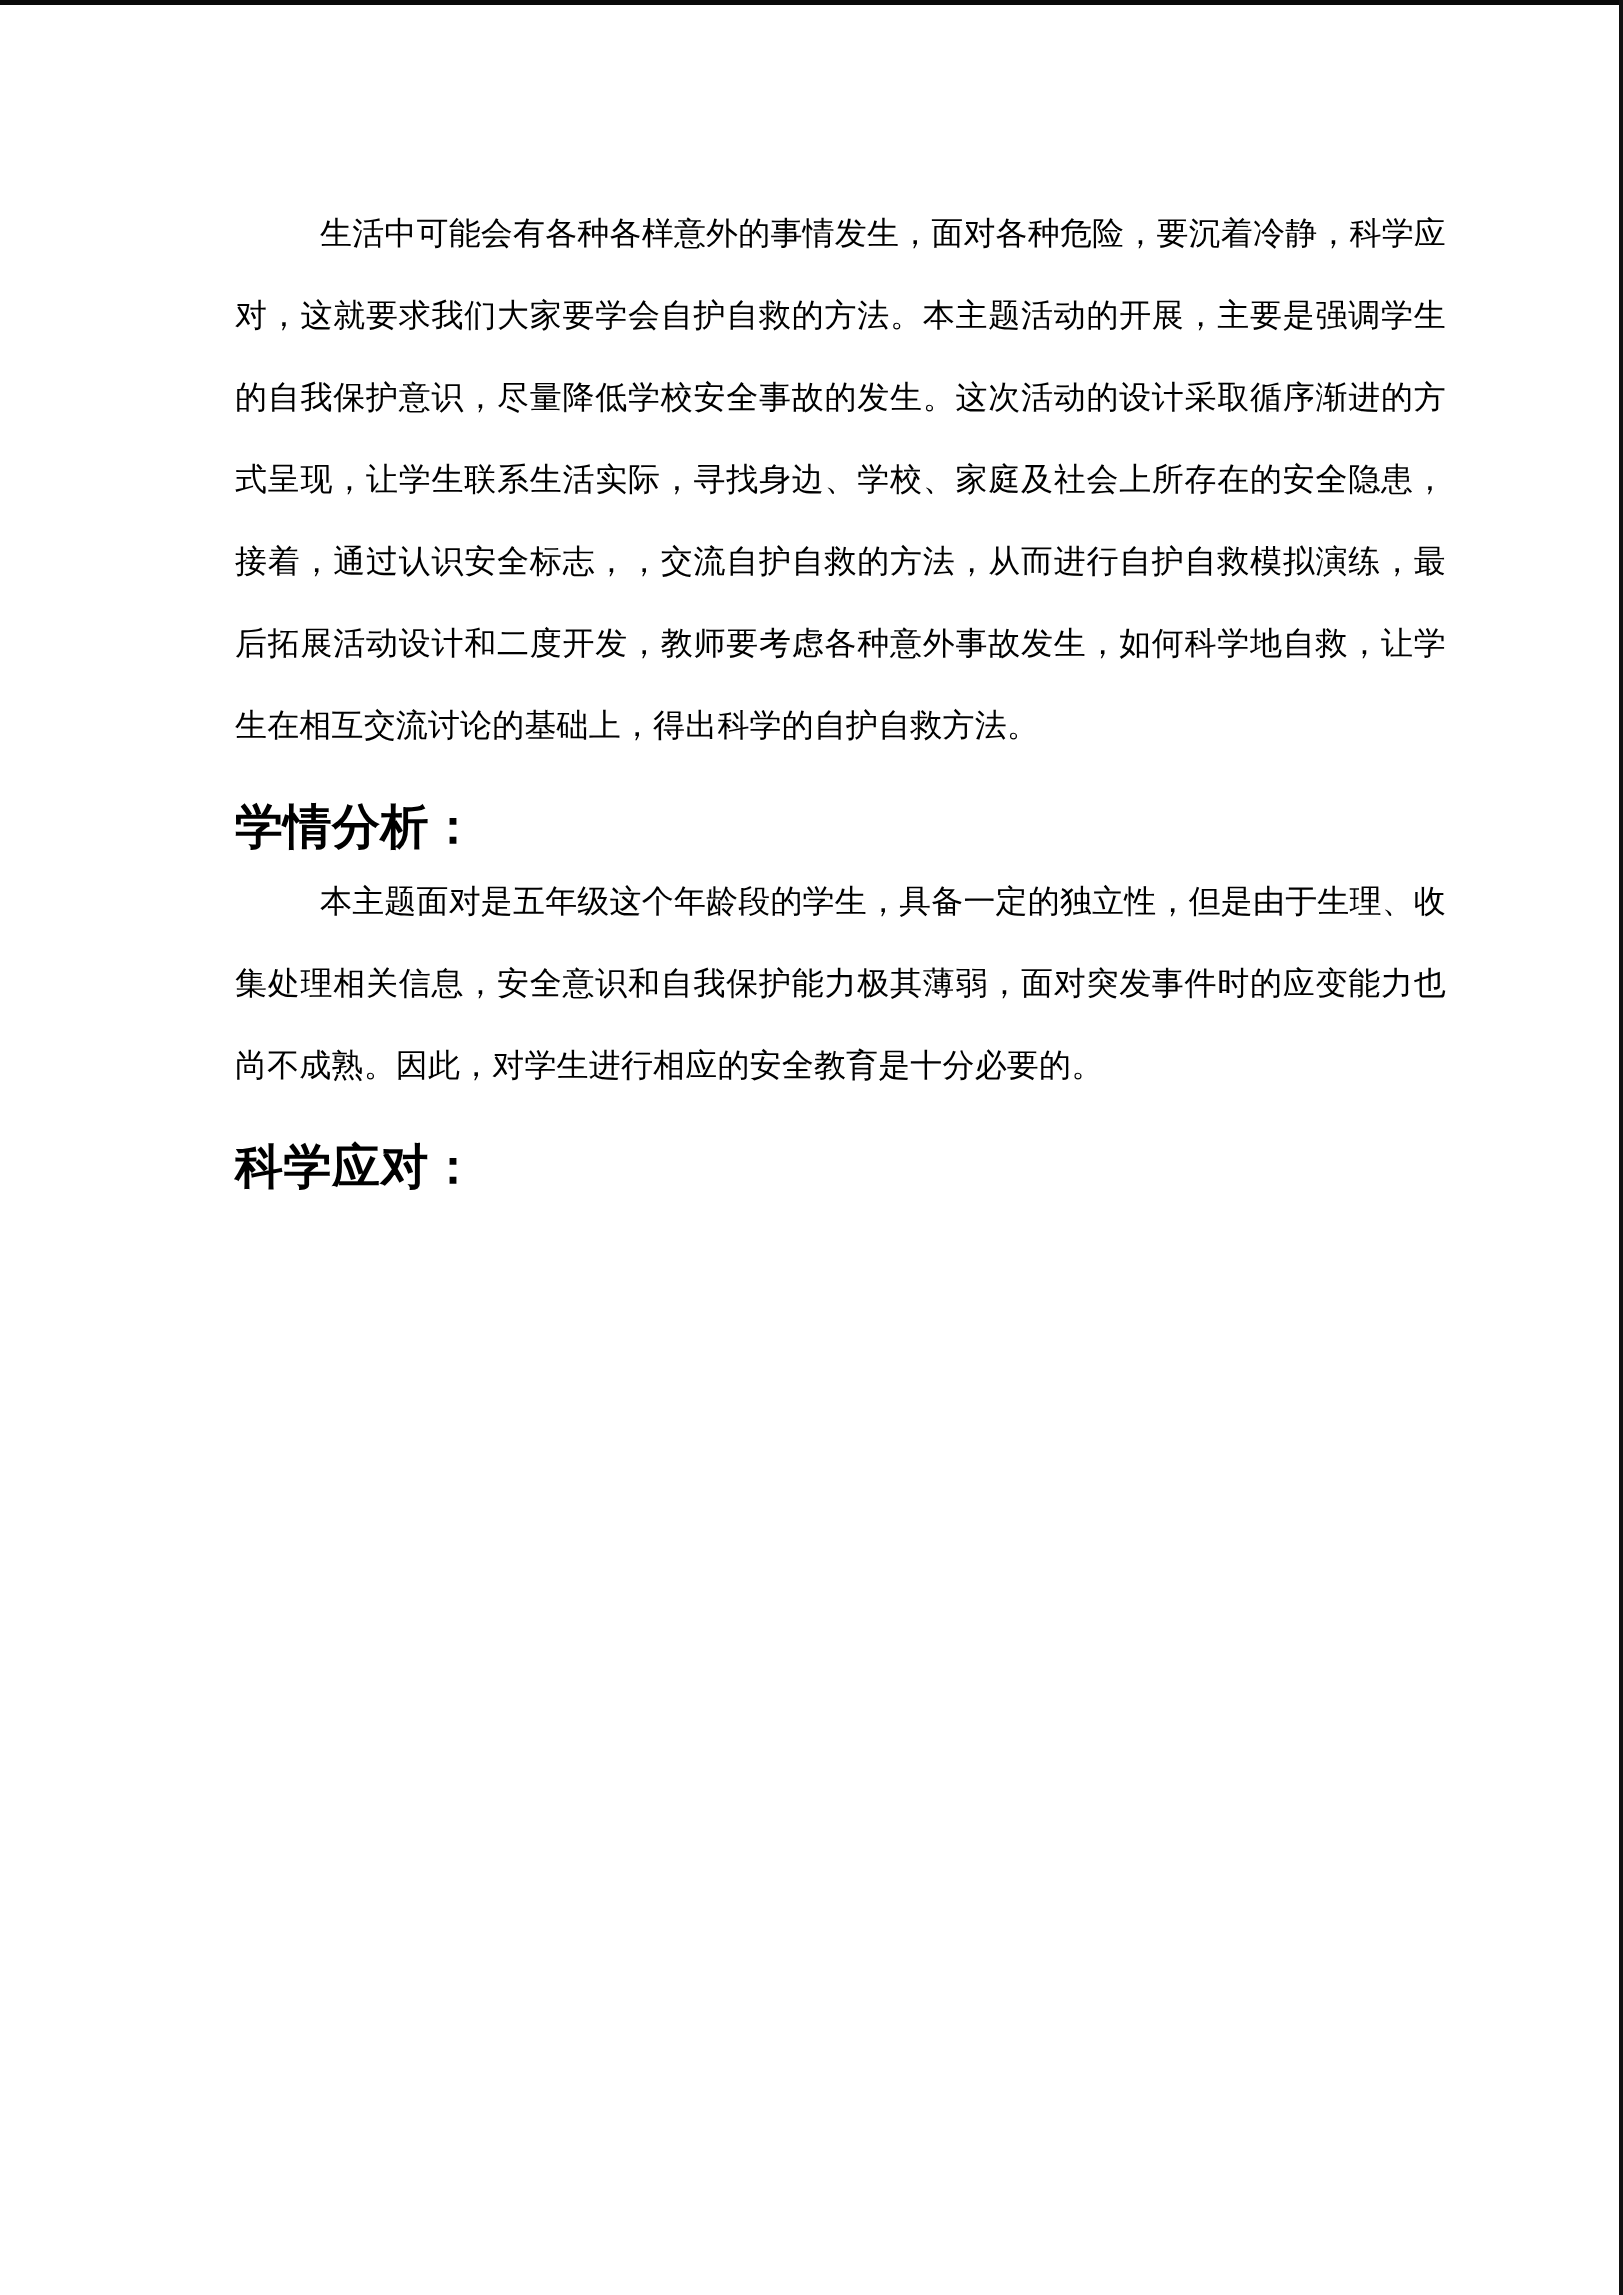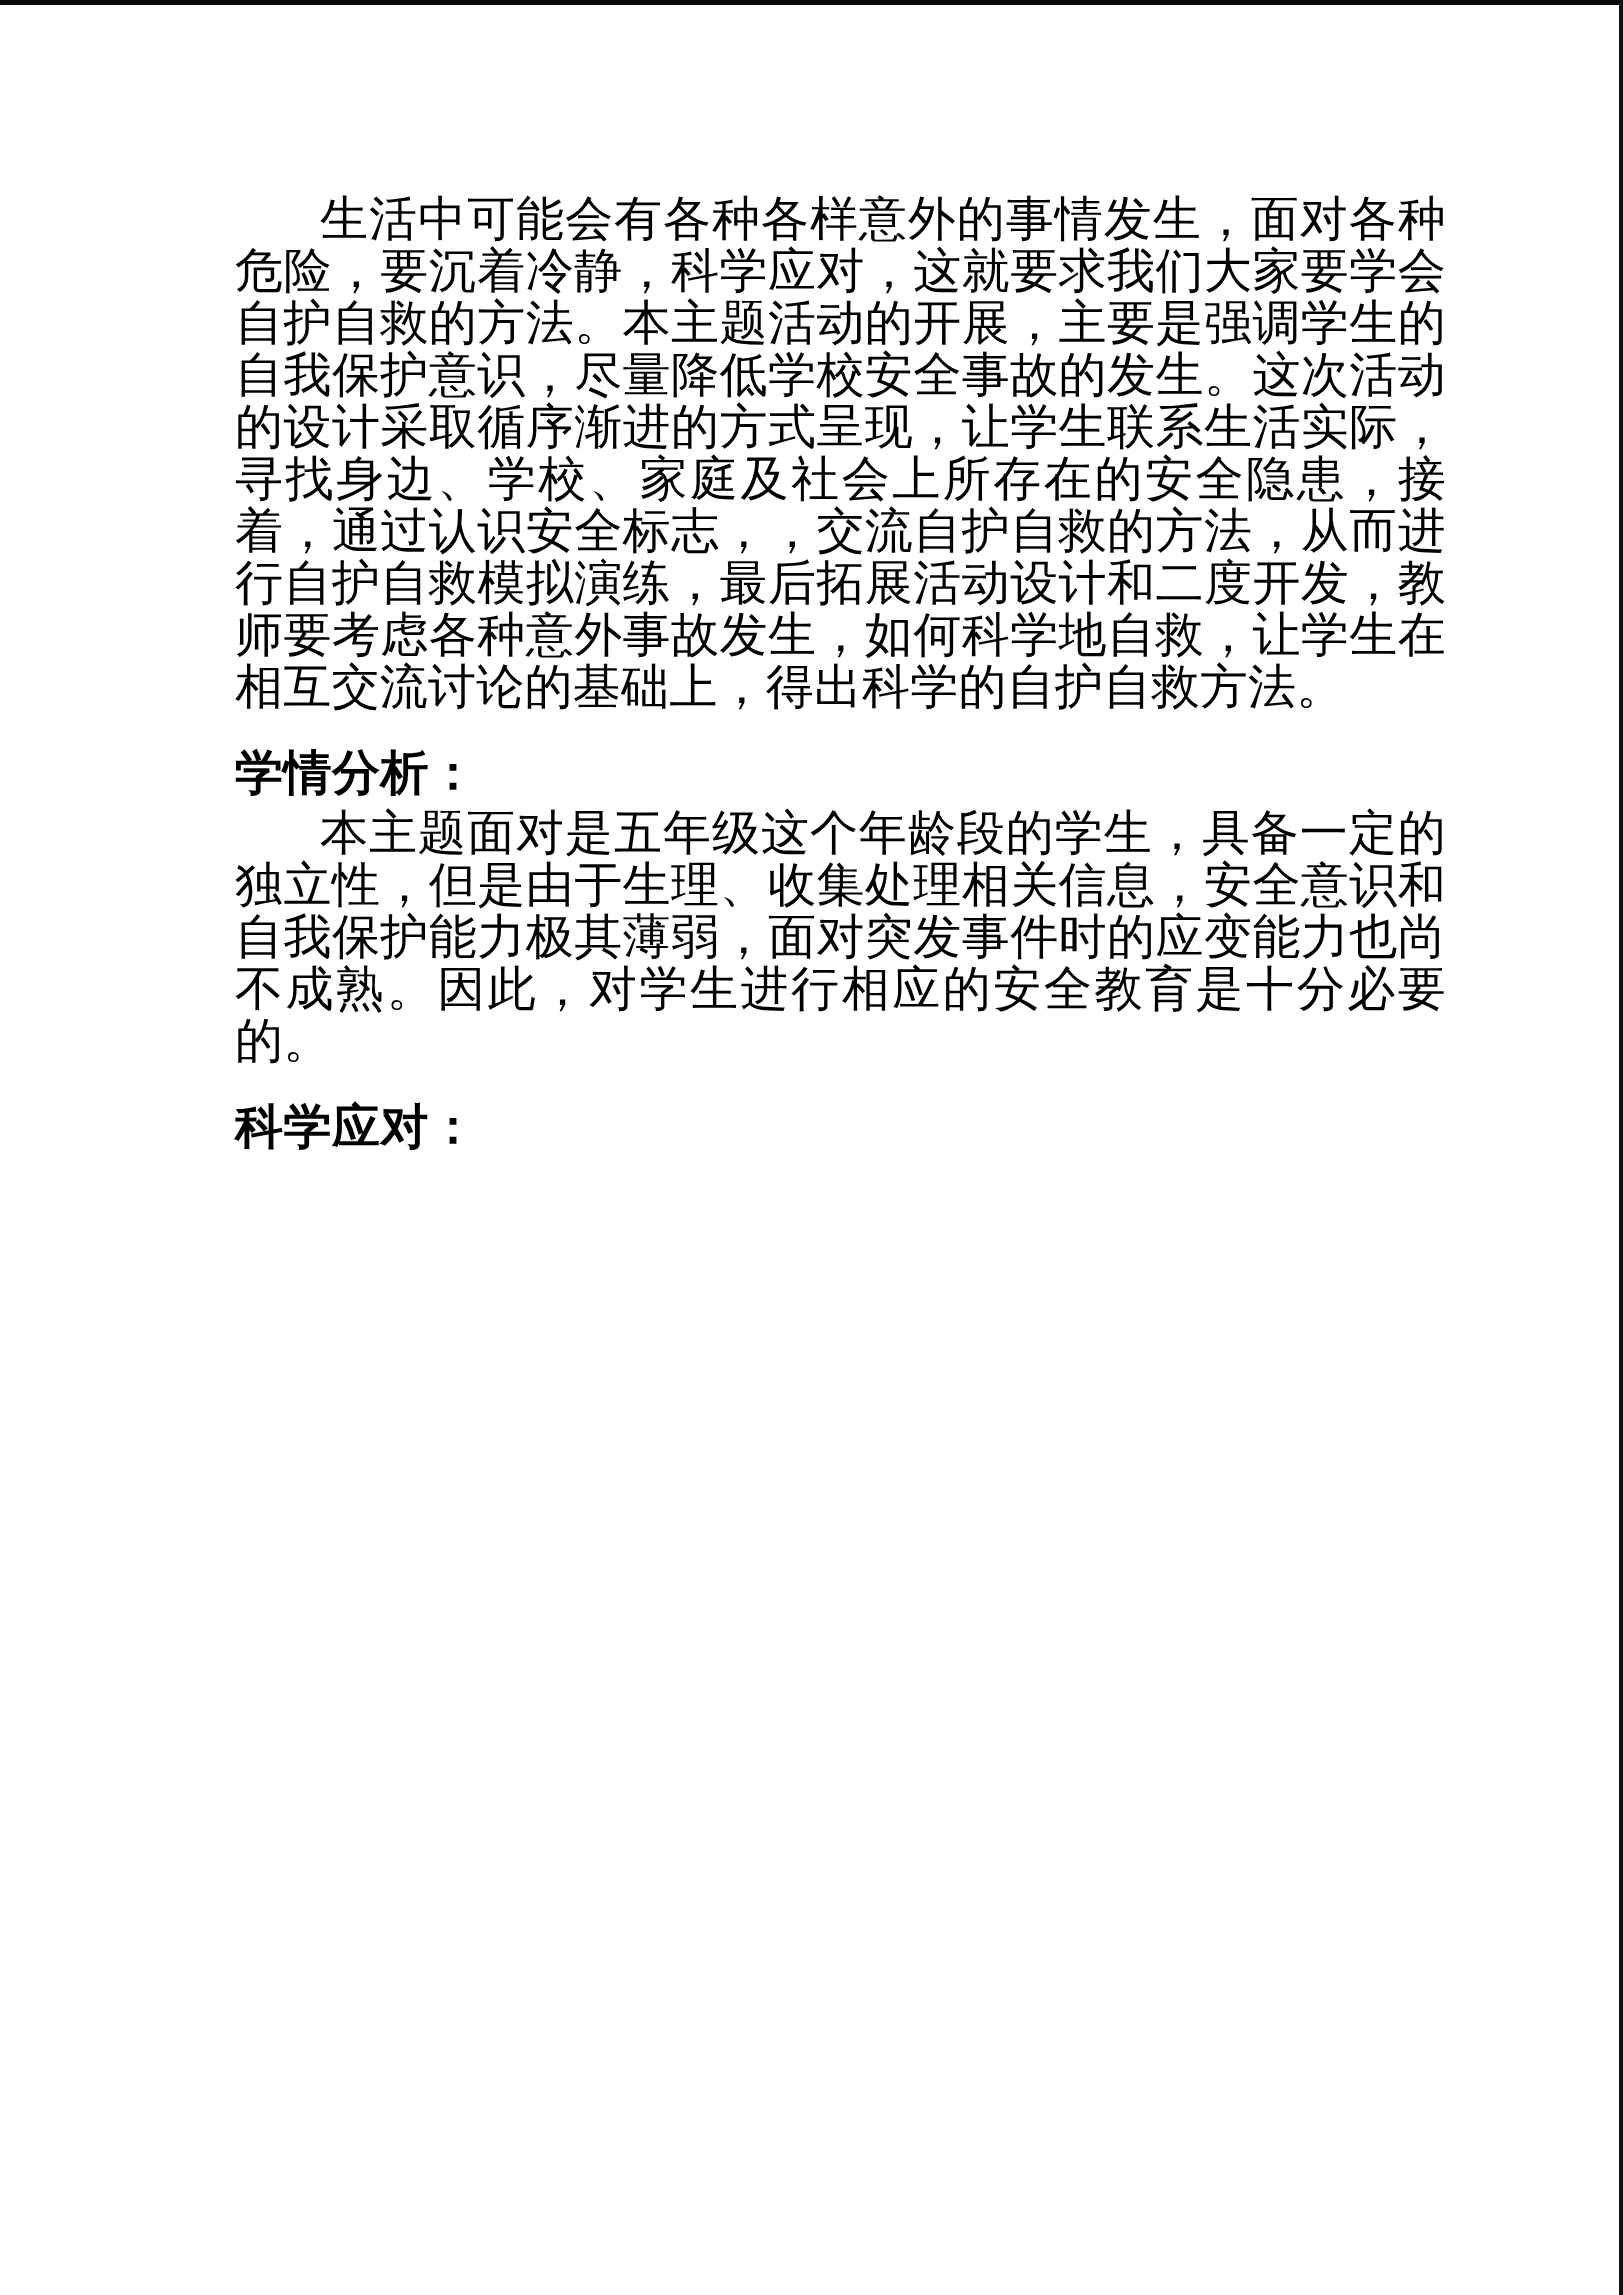--- a/index.html
+++ b/index.html
@@ -76,22 +76,22 @@
   }
   .section-heading.first {
     margin-top: 27px;
   }
   .section-heading.spaced {
     margin-top: 30px;
   }
 
   
   .body-paragraph {
-    font-size: 48px;
-    line-height: 52px;
+    font-size: 32px;
+    line-height: 82px;
     text-align: justify;
     text-justify: inter-ideograph;
     text-indent: 85px;
     margin: 0 0 4.1px 0;
     letter-spacing: 0.005em;
     word-break: break-all;
   }
   .body-paragraph.tight {
     margin-bottom: 0;
   }

